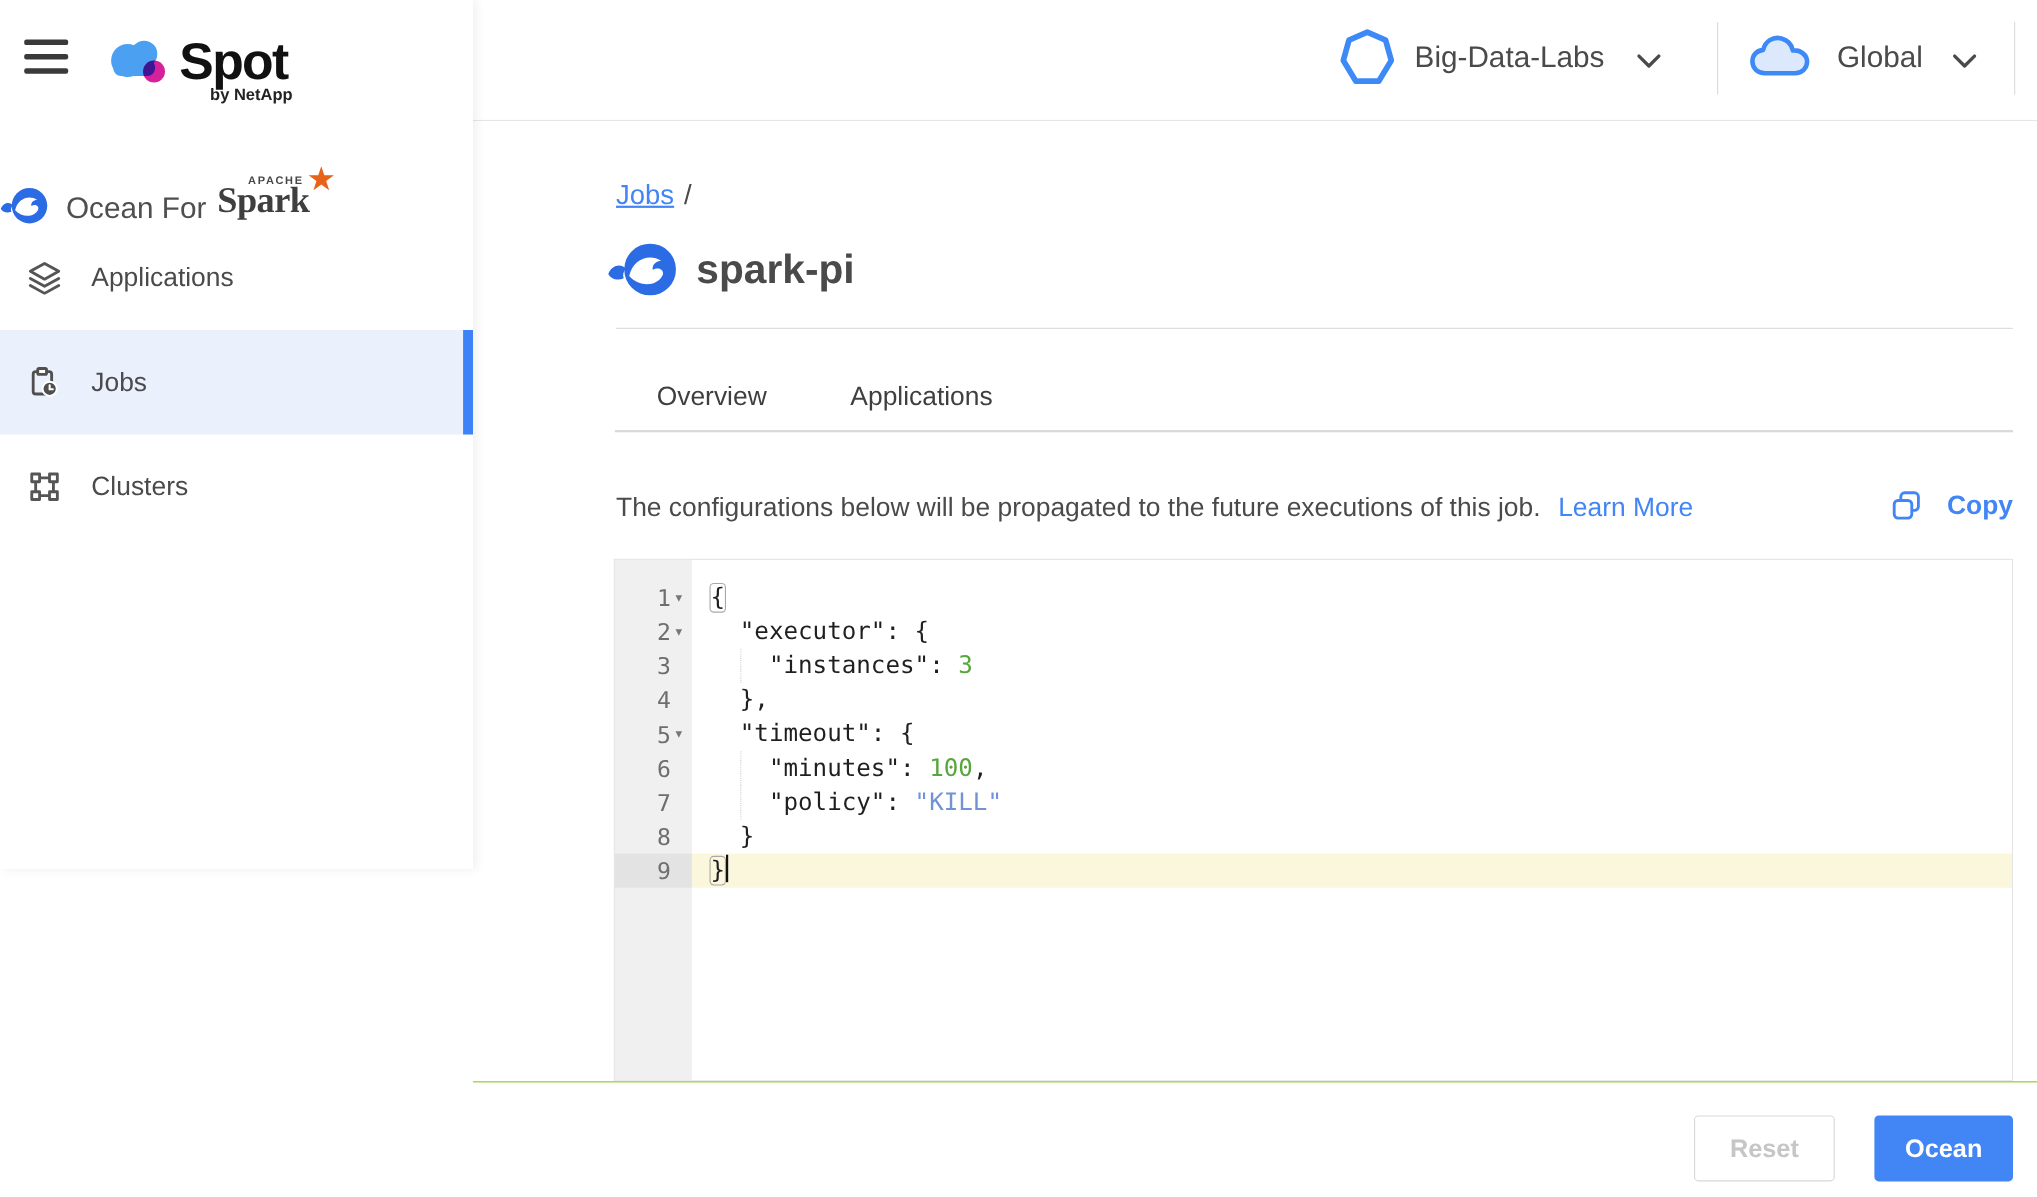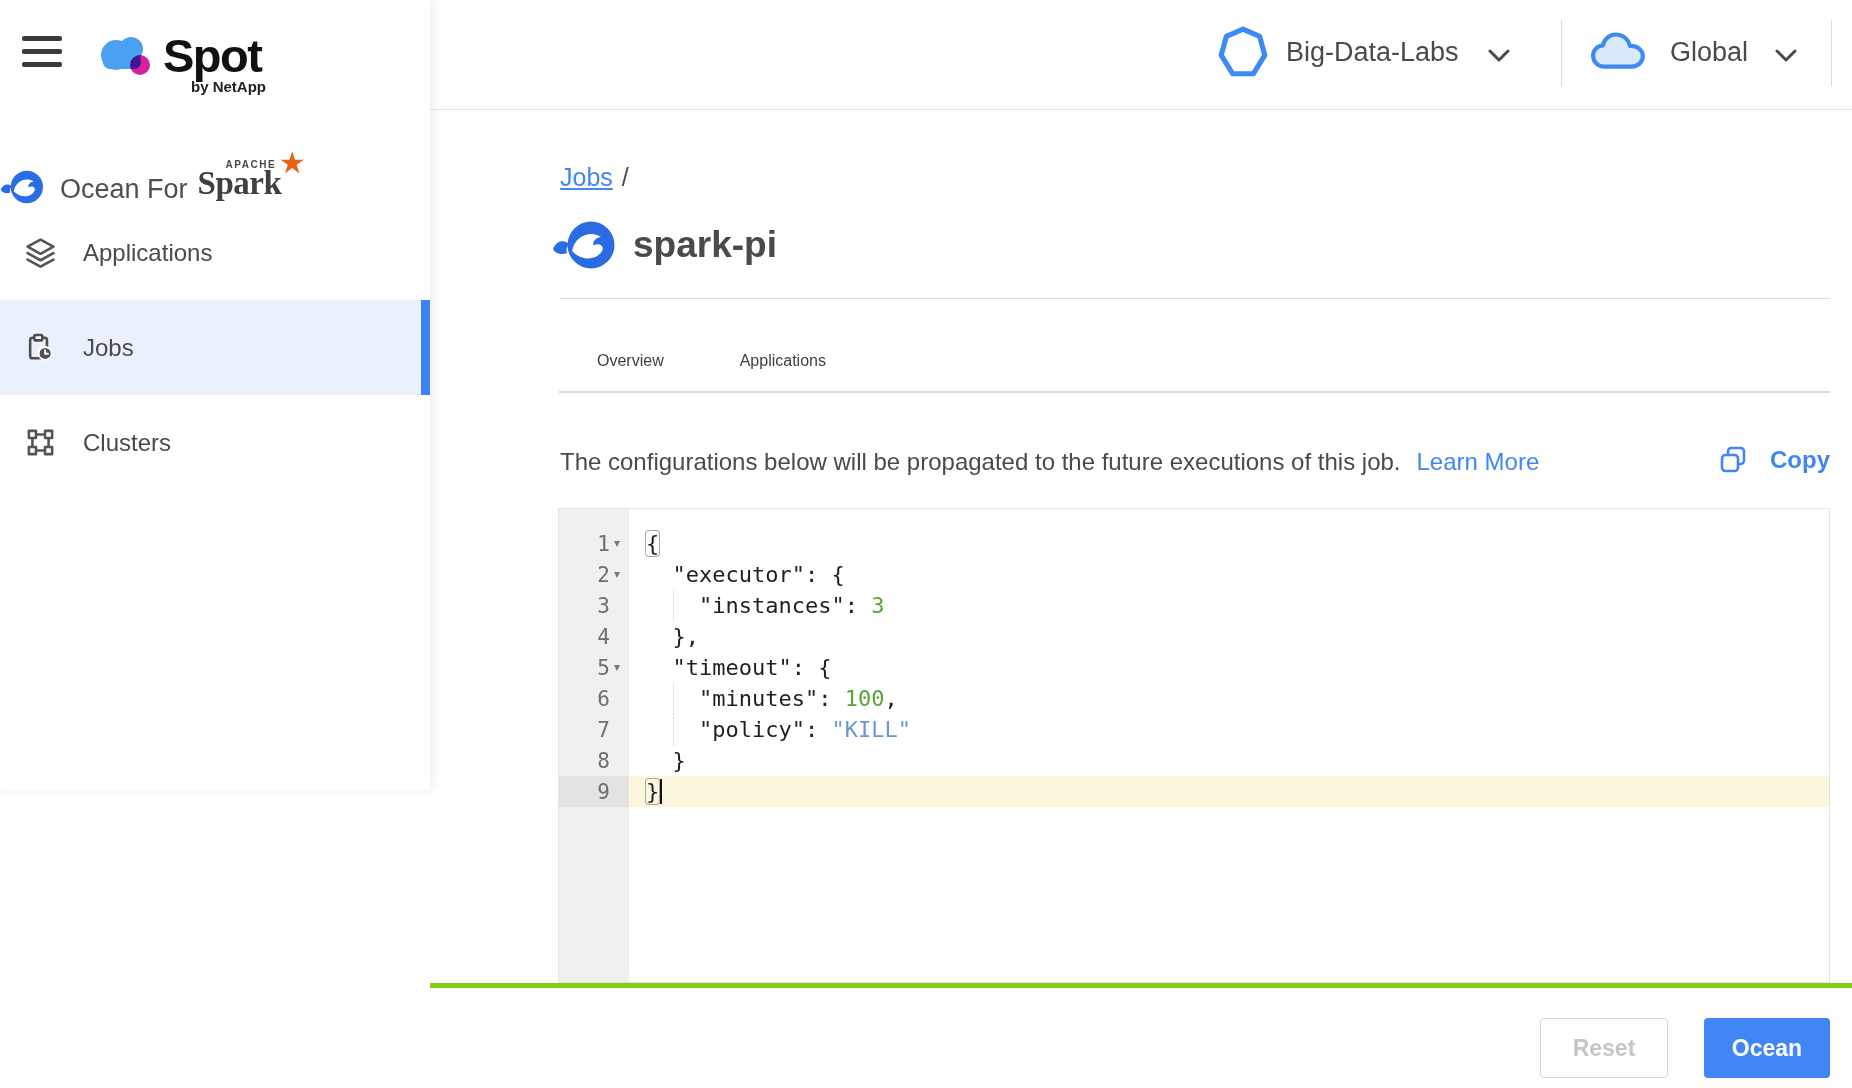--- a/index.html
+++ b/index.html
@@ -47,21 +47,21 @@
   .breadcrumb a { color:#4285f4; text-decoration:underline; cursor:pointer; }
   .breadcrumb .sep { color:#4a4a4a; margin-left:9px; }
 
   .title-row { position:absolute; left:552px; top:220px; display:flex; align-items:center; }
   .page-title { font-size:37px; font-weight:700; color:#4a4a4a; margin-left:17px; }
 
   .divider { position:absolute; left:560px; width:1270px; height:1px; background:#dcdcdc; }
 
   .tabs { position:absolute; left:559px; top:330px; width:1271px; height:63px;
     display:flex; border-bottom:2px solid #d9d9d9; }
-  .tab { padding:0 38px; font-size:16px; line-height:61px; color:#3f3f3f; cursor:pointer; }
+  .tab { padding:0 38px; font-size:24px; line-height:61px; color:#3f3f3f; cursor:pointer; }
   .tab.active { color:#4285f4; box-shadow:inset 0 -4px 0 #4285f4; }
 
   .desc-row { position:absolute; left:560px; top:448px; width:1270px; font-size:24px; color:#4a4a4a; }
   .learn-more { color:#4285f4; margin-left:16px; cursor:pointer; }
   .copy-btn { position:absolute; right:0; top:-3px; display:flex; align-items:center;
     gap:22px; color:#4285f4; font-weight:700; font-size:24px; cursor:pointer; }
 
   
   .editor { position:absolute; left:558px; top:508px; width:1272px; height:475px;
     border:1px solid #e4e4e4; background:#fff; }
@@ -80,21 +80,21 @@
   .ed-row.guide .code-area::before { content:""; position:absolute; left:44px; top:0;
     bottom:0; border-left:1px dotted #cfcfcf; }
   .tk-number { color:#58a53c; }
   .tk-string { color:#7093d5; }
   .match { box-shadow:0 0 0 1px #a8a8a8; border-radius:3px; }
   .cursor { display:inline-block; width:2px; height:25px; background:#111;
     vertical-align:middle; margin-left:1px; margin-top:-4px; }
 
   
   .footer { position:absolute; left:430px; top:983px; width:1422px; height:105px;
-    background:#fff; border-top:5px solid #84cc16; z-index:5; }
+    background:#fff; border-top:1px solid #84cc16; z-index:5; }
   .btn { position:absolute; top:30px; height:60px; border-radius:4px; font-size:23px;
     font-weight:700; text-align:center; line-height:58px; cursor:pointer;
     font-family:"Liberation Sans", sans-serif; }
   .btn-reset { left:1110px; width:128px; background:#fff; border:1px solid #d8d8d8; color:#c6c6c6; }
   .btn-save { left:1274px; width:126px; background:#4285f4; border:none; color:#fff; line-height:60px; }
 </style>
 </head>
 <body>
 
 <div class="sidebar">

